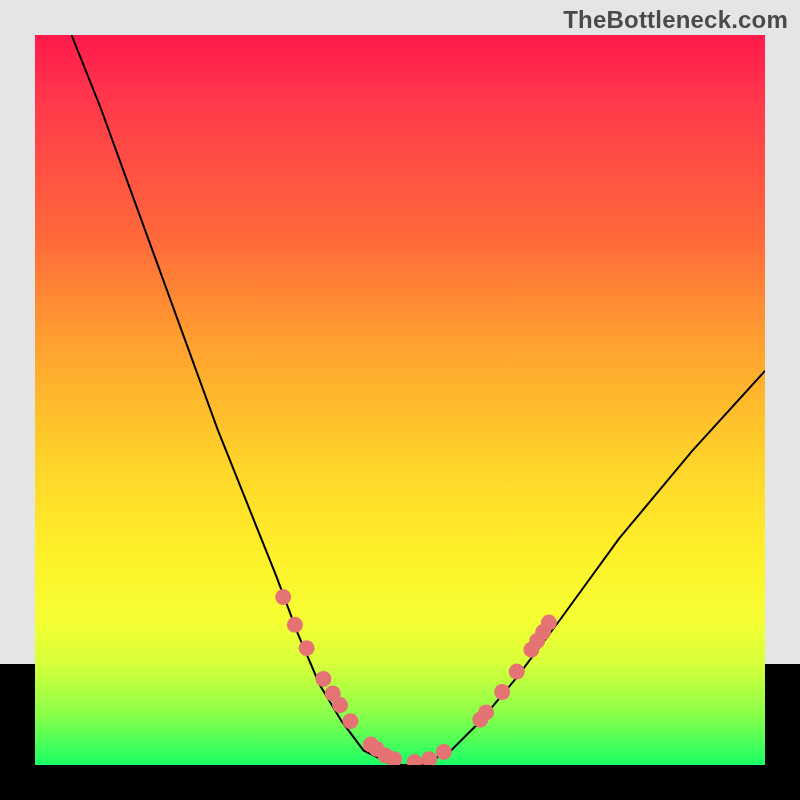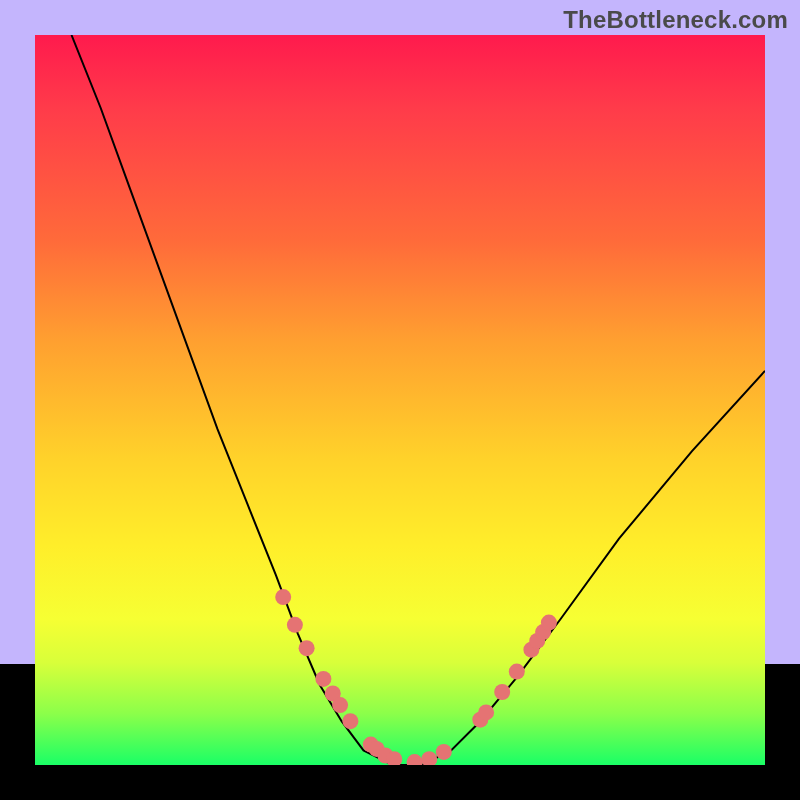--- a/index.html
+++ b/index.html
@@ -8,21 +8,21 @@
     width: 800px;
     height: 800px;
     overflow: hidden;
     background: #000;
     font-family: Arial, Helvetica, sans-serif;
   }
   .frame {
     position: relative;
     width: 800px;
     height: 664px;
-    background: #c4b5fd;
+    background: #e5e5e5;
   }
   .watermark {
     position: absolute;
     top: 6px;
     right: 12px;
     color: #4a4a4a;
     font-size: 24px;
     font-weight: bold;
     letter-spacing: 0.2px;
     z-index: 20;

